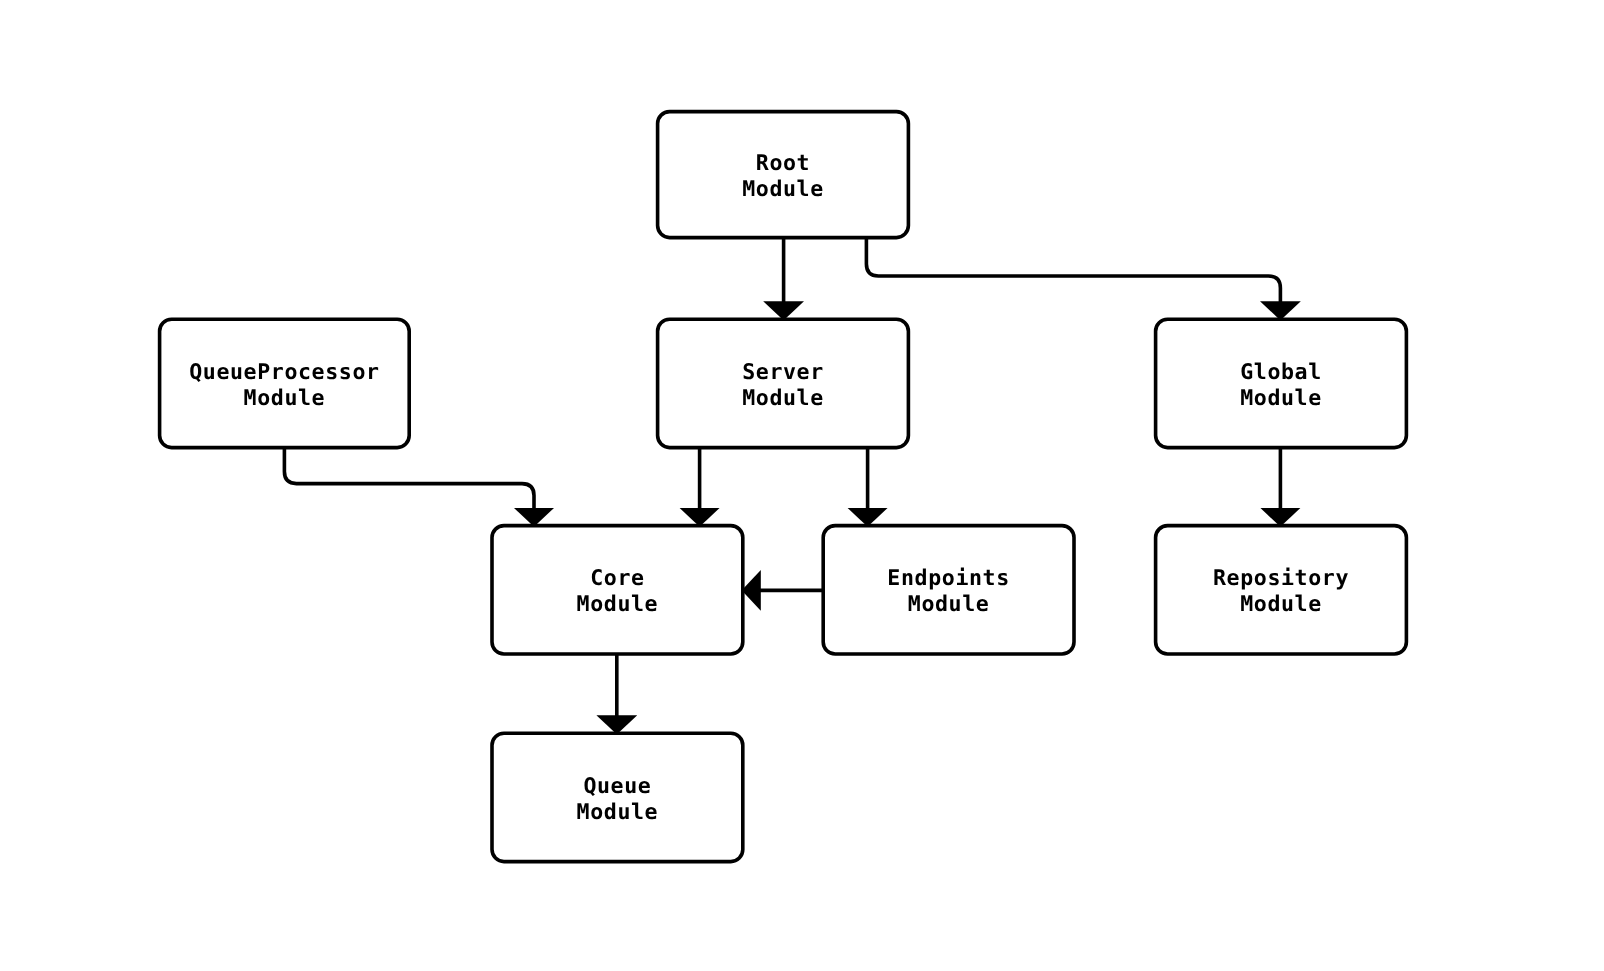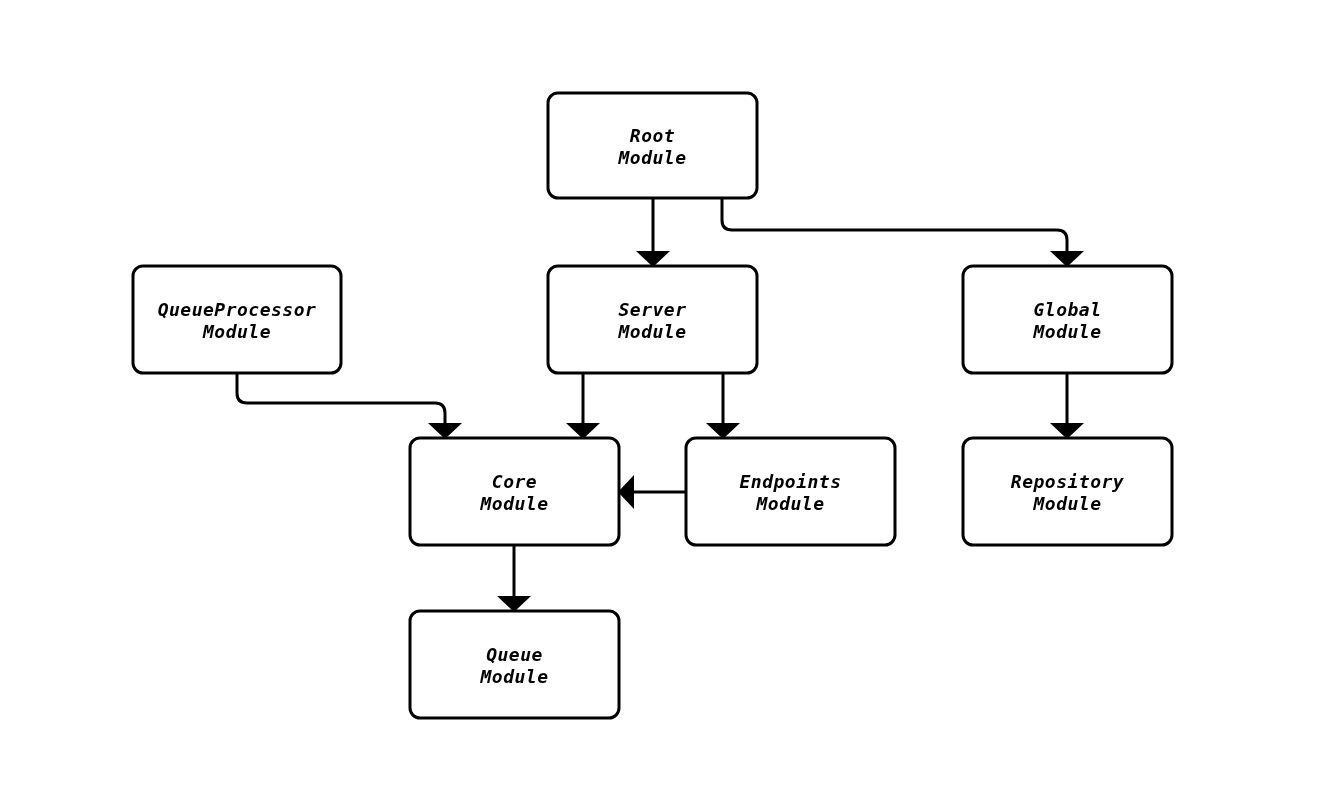--- a/index.html
+++ b/index.html
@@ -6,21 +6,20 @@
     margin: 0;
     padding: 0;
     background: #ffffff;
   }
   .stage {
     position: relative;
     width: 1337px;
     height: 809px;
     background: #ffffff;
     overflow: hidden;
-    font-style: italic;
   }
   svg {
     display: block;
   }
   .node-label {
     font-family: "DejaVu Sans Mono", "Liberation Mono", monospace;
     font-weight: bold;
     font-size: 18px;
     letter-spacing: 0.5px;
   }

